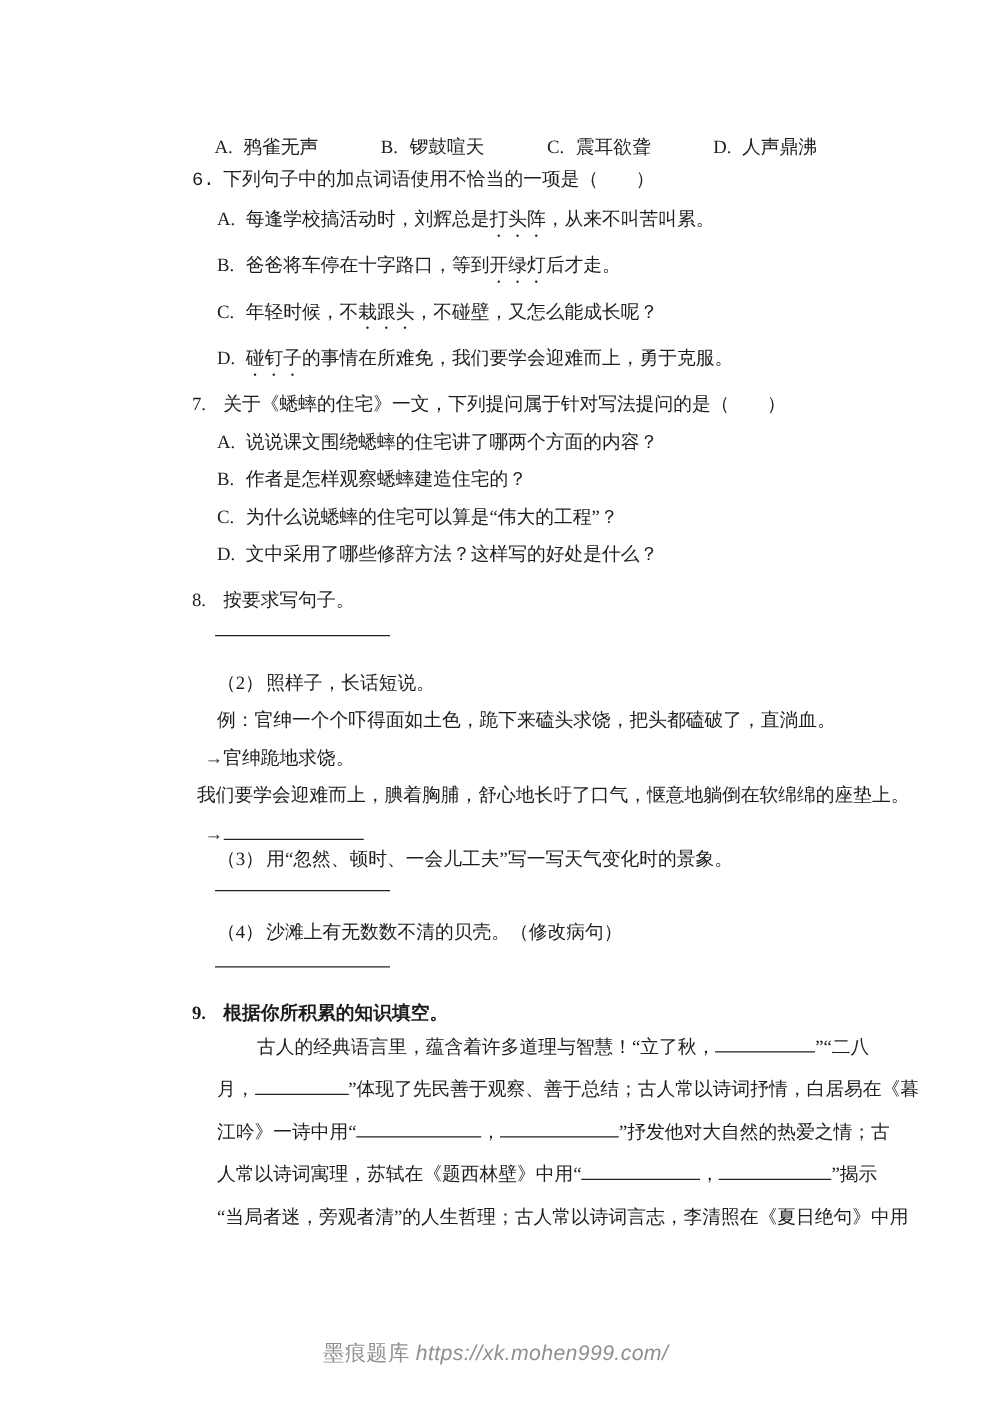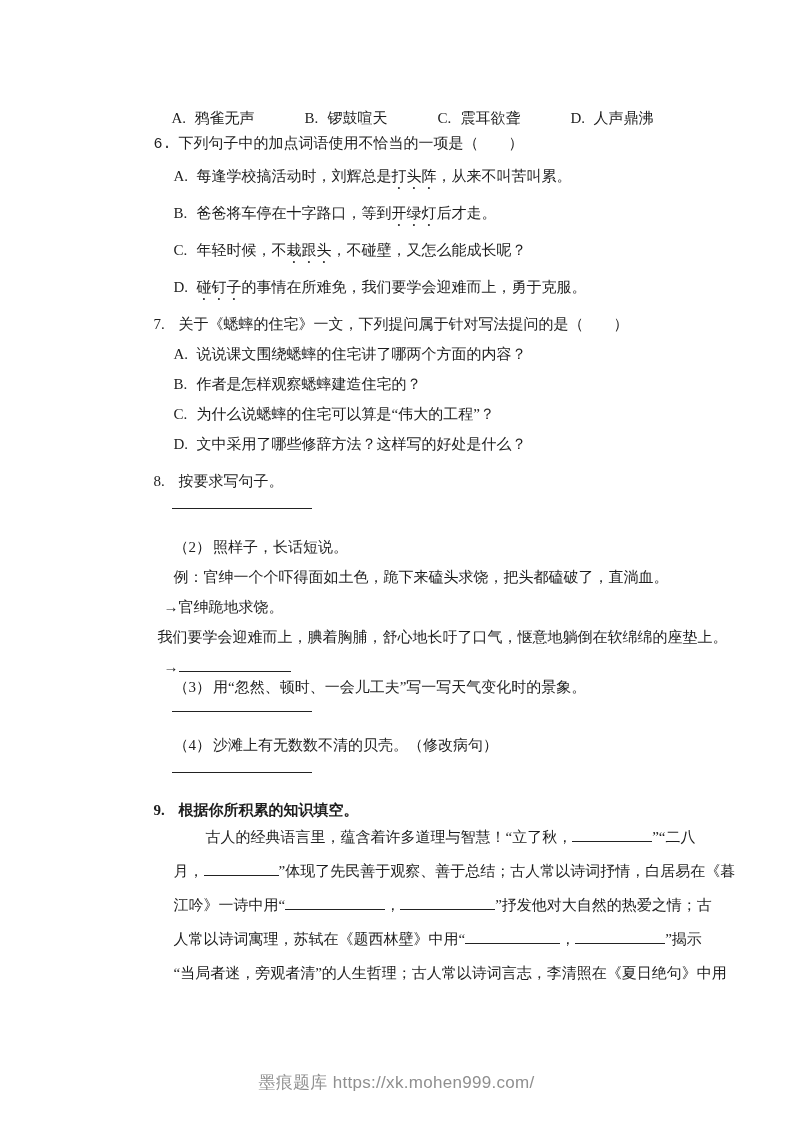--- a/index.html
+++ b/index.html
@@ -59,21 +59,21 @@
   .mt23{margin-top:23px;} .mt27{margin-top:27px;font-weight:bold;} .mt28{margin-top:28px;}
   .mt3{margin-top:3px;}
   .footer{
     position:absolute;left:0;right:0;bottom:28px;
     text-align:center;
     font-family:"Liberation Sans","DejaVu Sans",sans-serif;
     font-size:17px;
     color:#8f8f8f;
     letter-spacing:0.3px;
   }
-  .footer a{color:#8f8f8f;text-decoration:none;}
+  .footer a{color:#8f8f8f;text-decoration:none;font-style:italic;}
 </style>
 </head>
 <body>
 
 <div class="page">
   <div class="doc">
 
     <div class="opt-row">
       <span class="cell"><span class="olabel">A.</span><span>鸦雀无声</span></span>
       <span class="cell"><span class="olabel">B.</span><span>锣鼓喧天</span></span>

